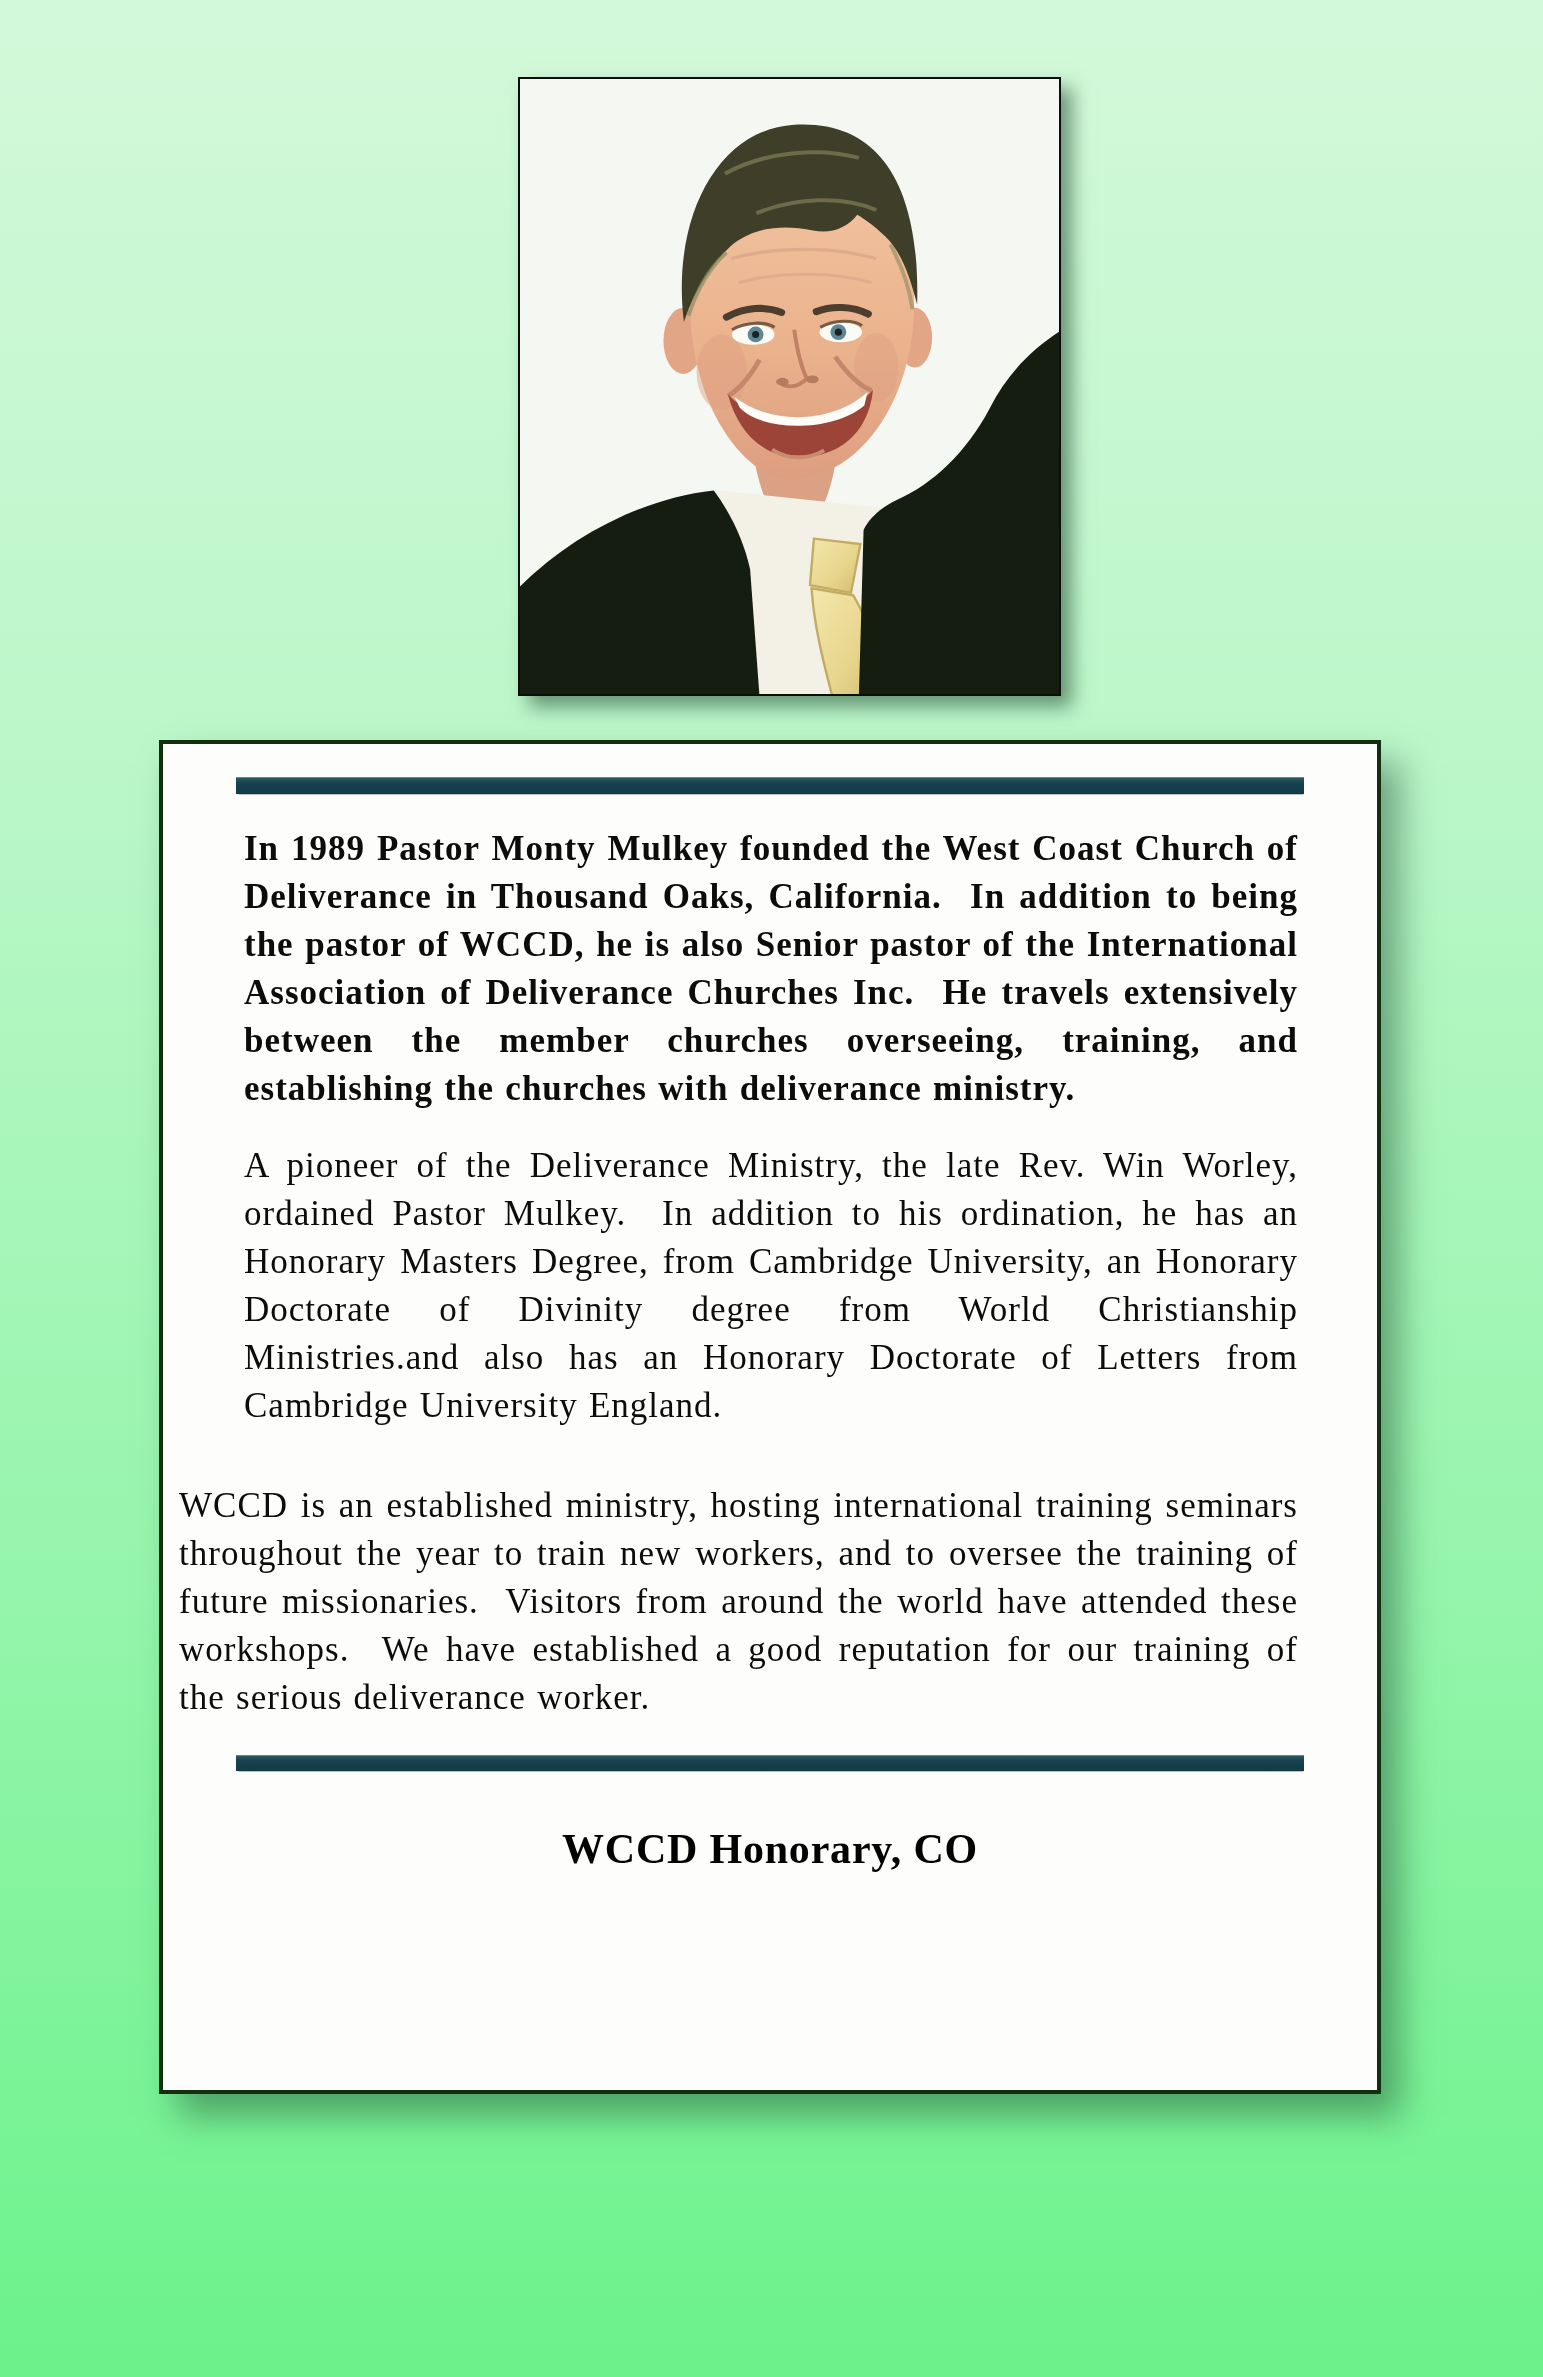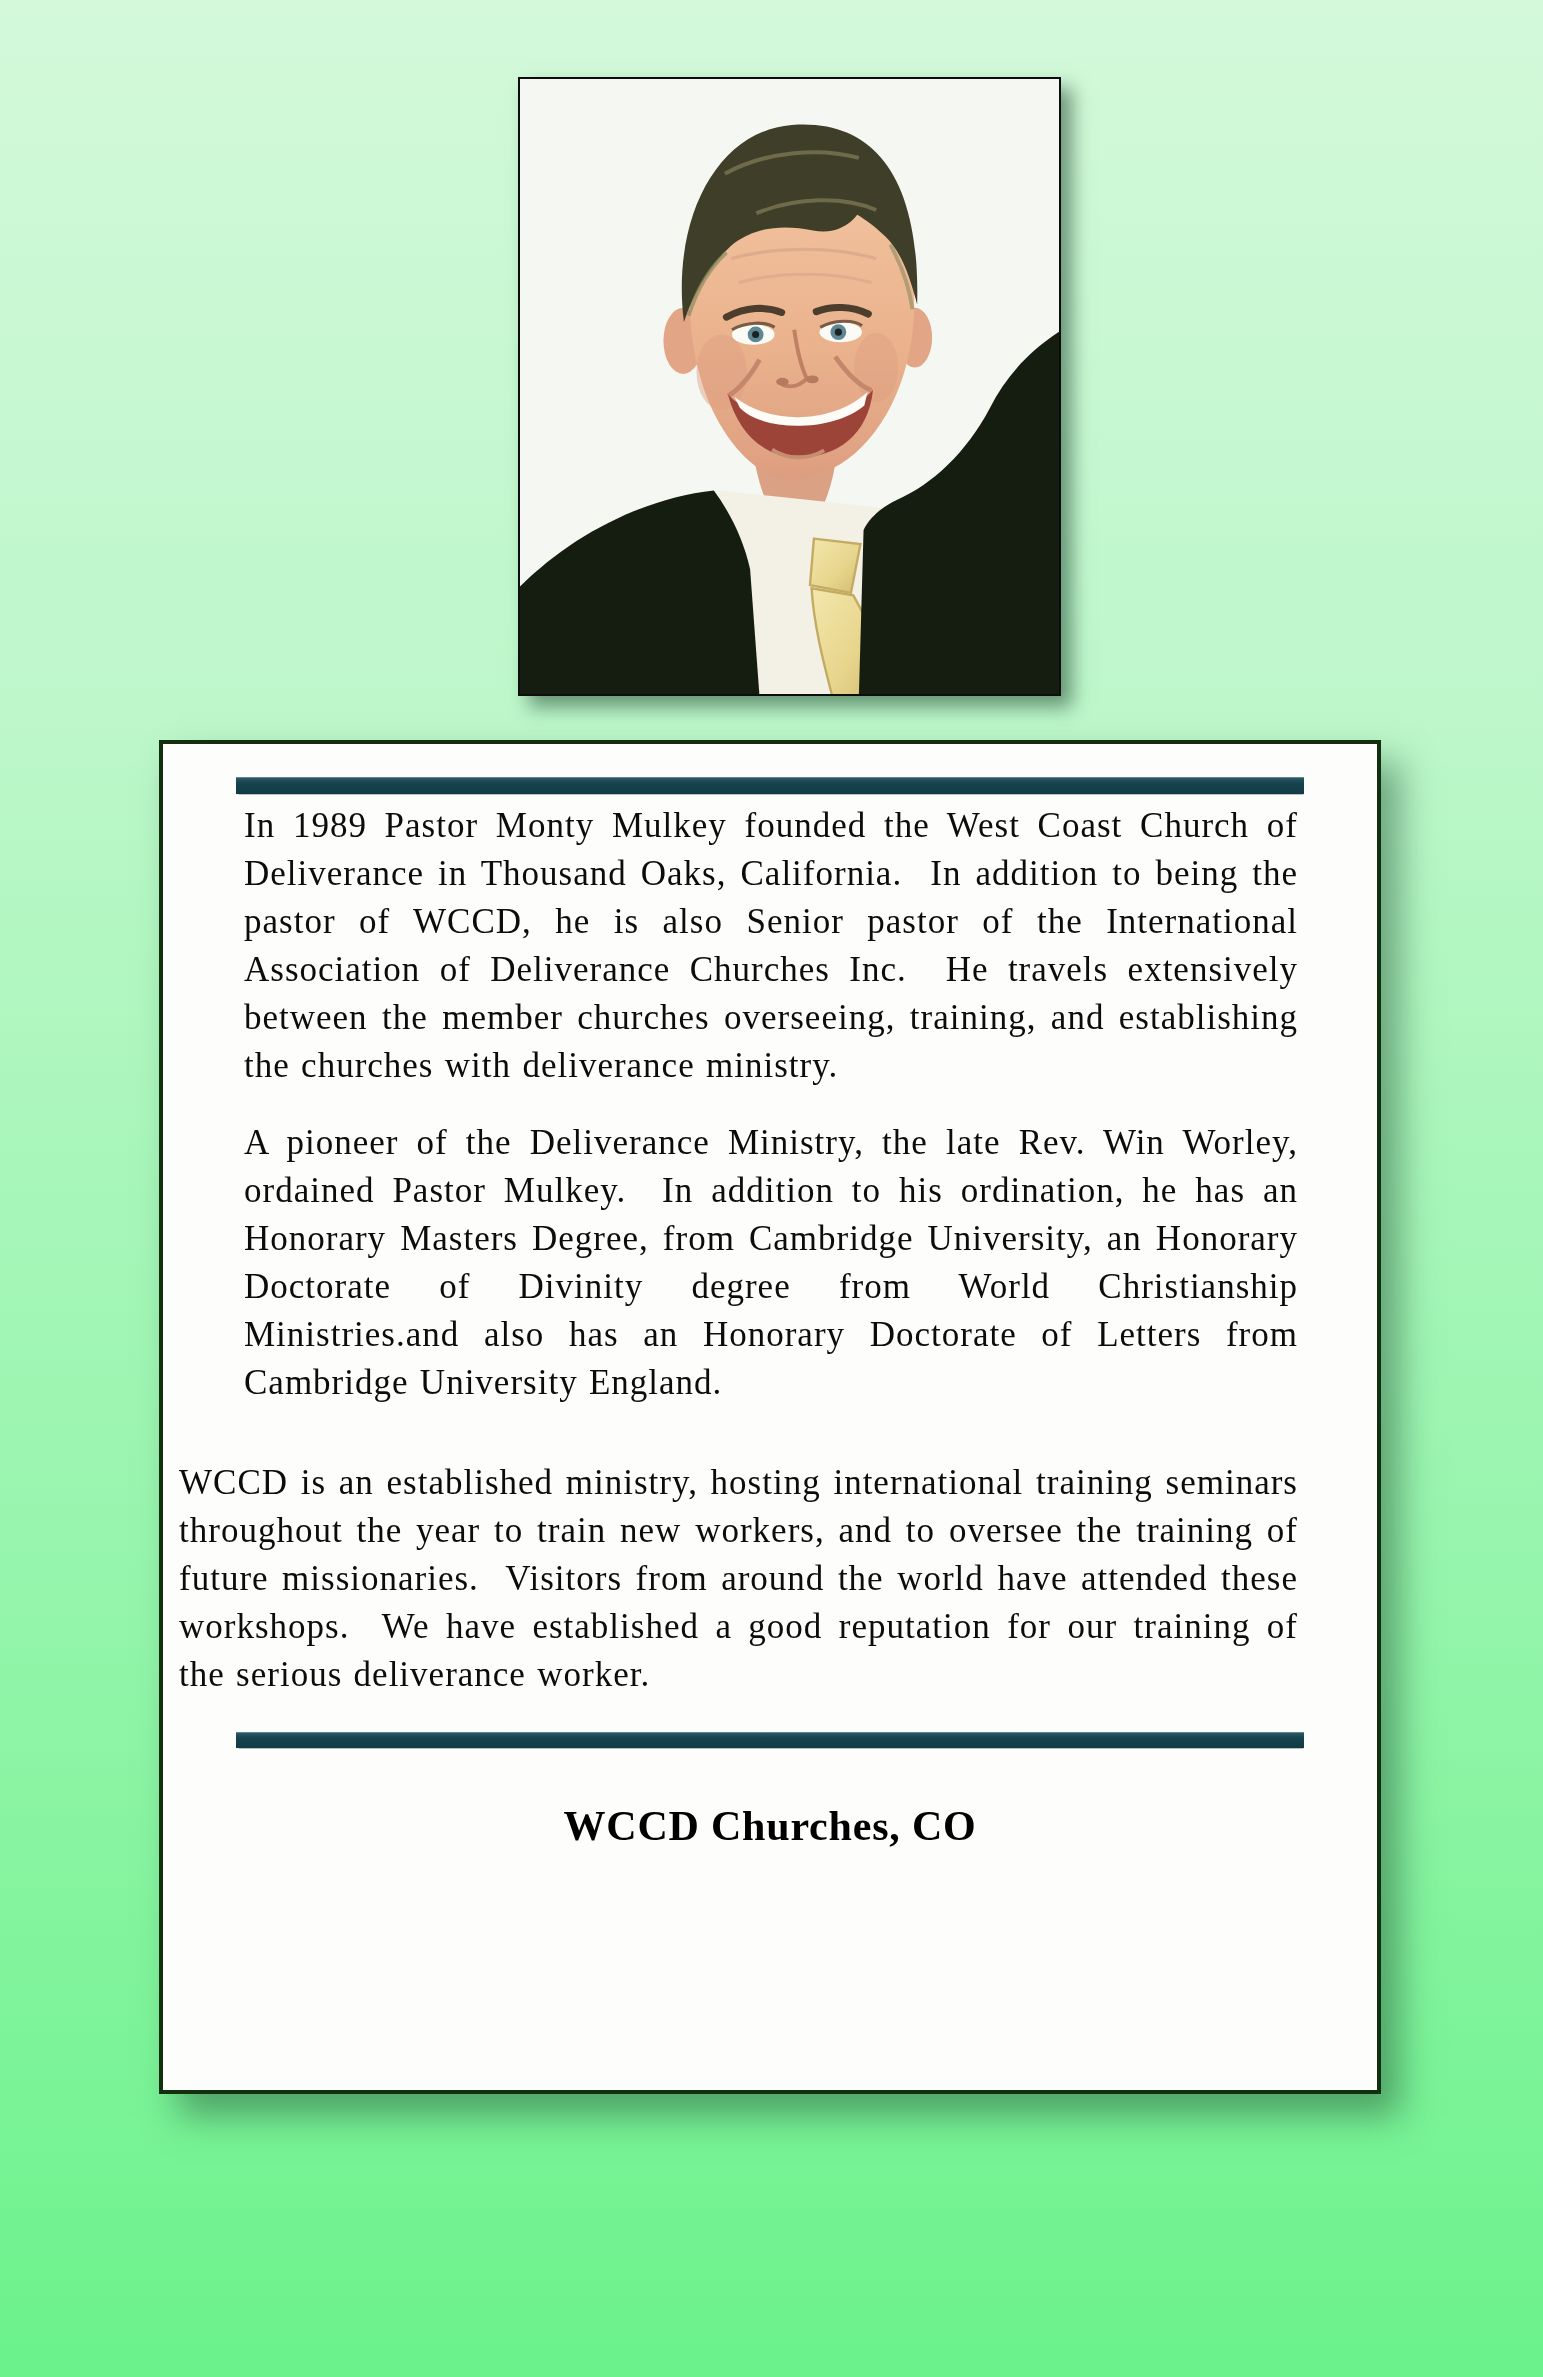--- a/index.html
+++ b/index.html
@@ -50,21 +50,21 @@
     margin: 0;
     padding: 0 79px 0 81px;
     font-size: 35px;
     line-height: 48px;
     color: #0c0c0c;
     text-align: justify;
     white-space: pre-wrap;
     letter-spacing: 1px;
     word-spacing: 1.6px;
   }
-  .card p.p1 { margin-top: 8px; }
+  .card p.p1 { margin-top: 31px; font-weight: bold; }
   .card p.p2 { margin-top: 29px; }
   .card p.p3 { margin-top: 52px; padding-left: 16px; }
 
   .card h1 {
     margin: 50px 0 0 0;
     text-align: center;
     font-size: 42px;
     line-height: 56px;
     font-weight: bold;
     color: #000;
@@ -144,15 +144,15 @@
     <path d="M320,470 C340,483 366,483 386,471" stroke="#c78d70" stroke-width="5" fill="none"></path>
   </svg>
 </div>
 
 <div class="card">
   <div class="bar top"></div>
   <p class="p1">In 1989 Pastor Monty Mulkey founded the West Coast Church of Deliverance in Thousand Oaks, California.  In addition to being the pastor of WCCD, he is also Senior pastor of the International Association of Deliverance Churches Inc.  He travels extensively between the member churches overseeing, training, and establishing the churches with deliverance ministry.</p>
   <p class="p2">A pioneer of the Deliverance Ministry, the late Rev. Win Worley, ordained Pastor Mulkey.  In addition to his ordination, he has an Honorary Masters Degree, from Cambridge University, an Honorary Doctorate of Divinity degree from World Christianship Ministries.and also has an Honorary Doctorate of Letters from Cambridge University England.</p>
   <p class="p3">WCCD is an established ministry, hosting international training seminars throughout the year to train new workers, and to oversee the training of future missionaries.  Visitors from around the world have attended these workshops.  We have established a good reputation for our training of the serious deliverance worker.</p>
   <div class="bar bottom"></div>
-  <h1>WCCD Churches, CO</h1>
+  <h1>WCCD Honorary, CO</h1>
 </div>
 
 
 </body></html>

